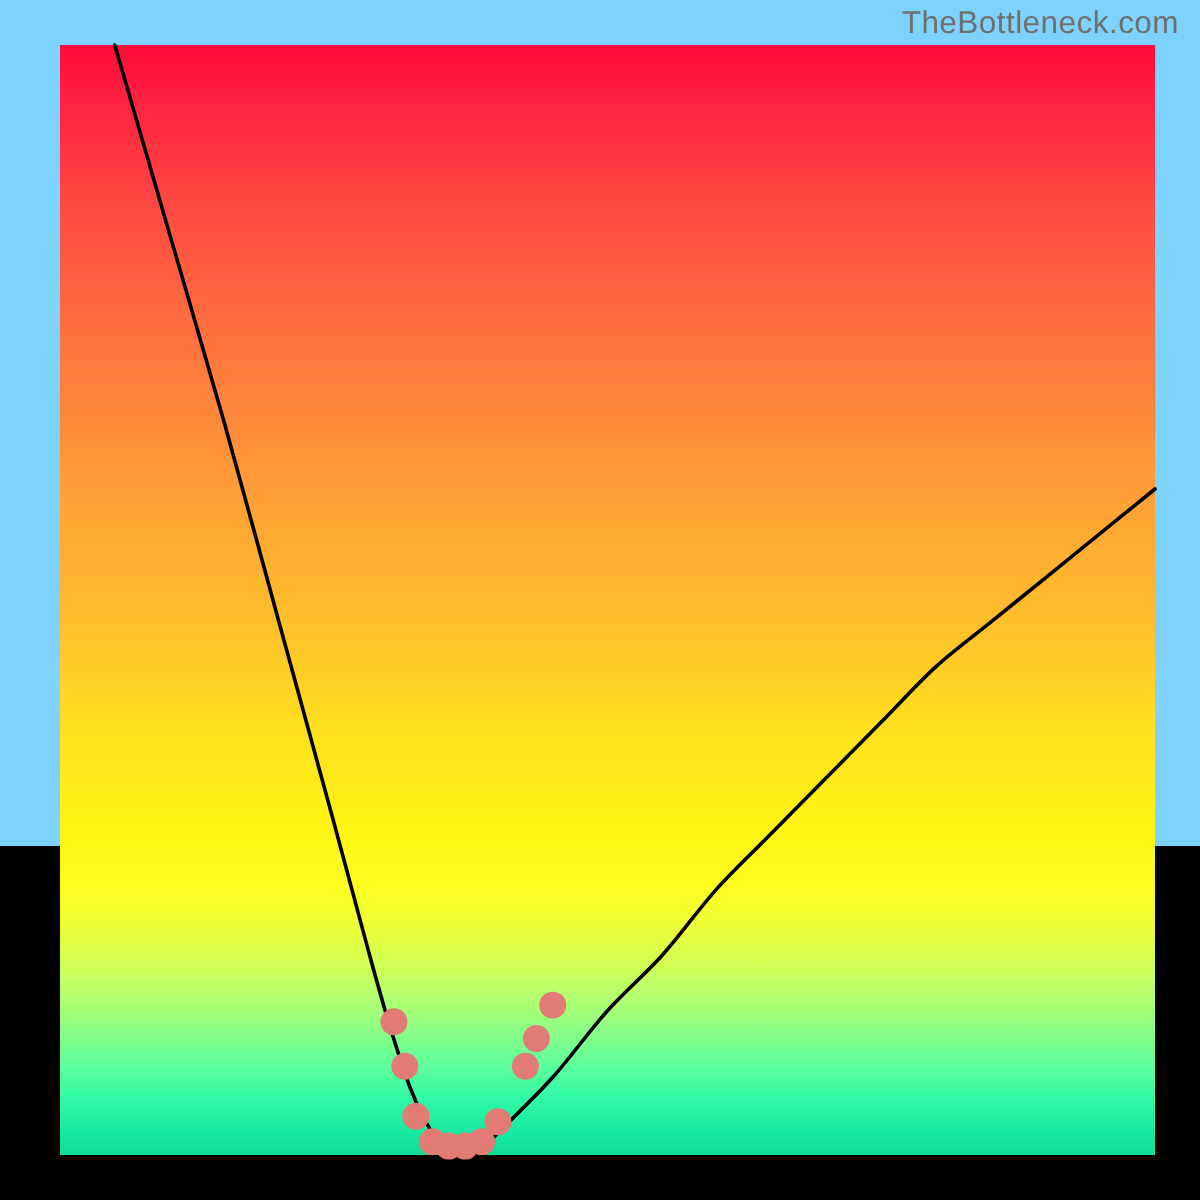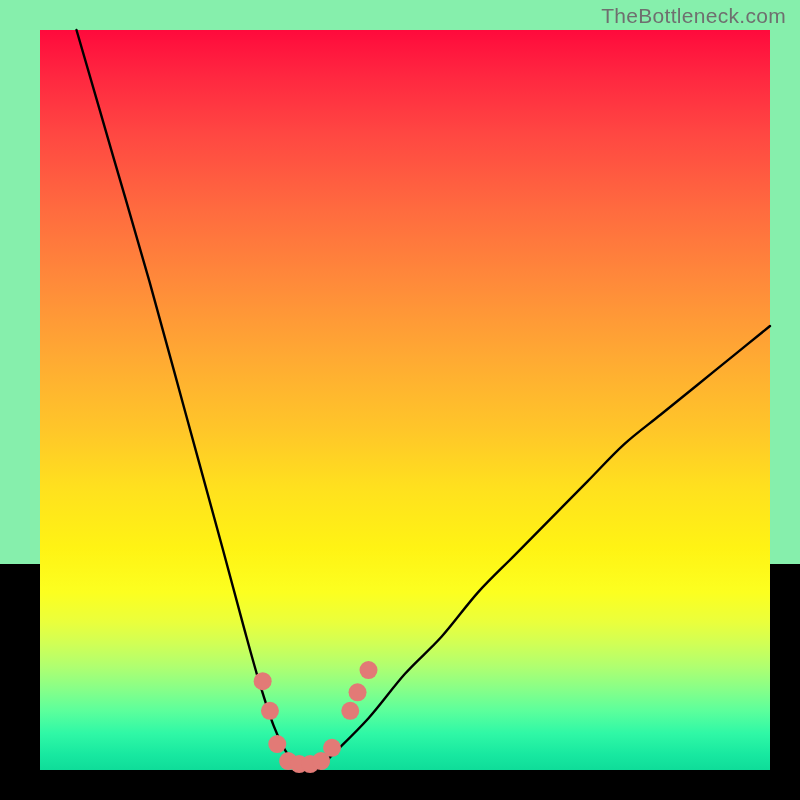--- a/index.html
+++ b/index.html
@@ -8,21 +8,21 @@
     width: 800px;
     height: 800px;
     background: #000;
     overflow: hidden;
     font-family: Arial, Helvetica, sans-serif;
   }
   .frame {
     position: absolute;
     left: 0; top: 0;
     width: 800px; height: 564px;
-    background: #86efac;
+    background: #7dd3fc;
   }
   .plot {
     position: absolute;
     left: 40px;
     top: 30px;
     width: 730px;
     height: 740px;
     
     background: linear-gradient(to bottom,
       #ff0a3c 0%,

